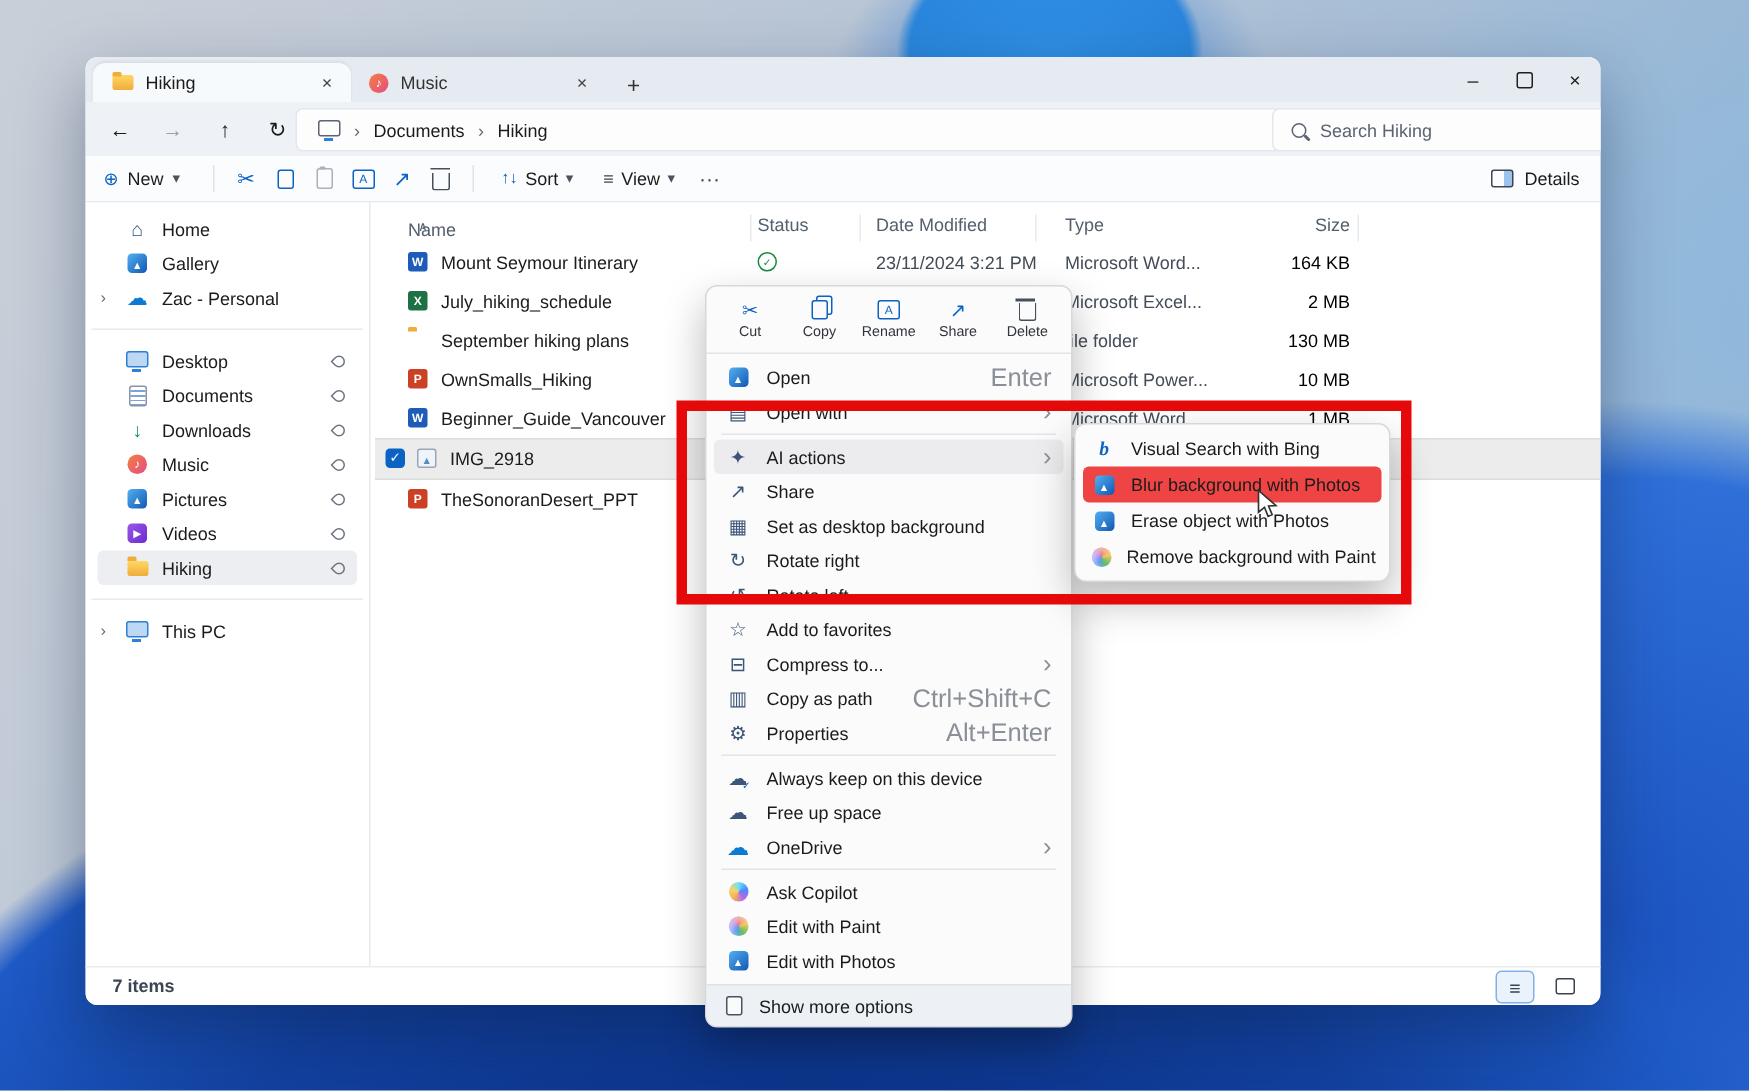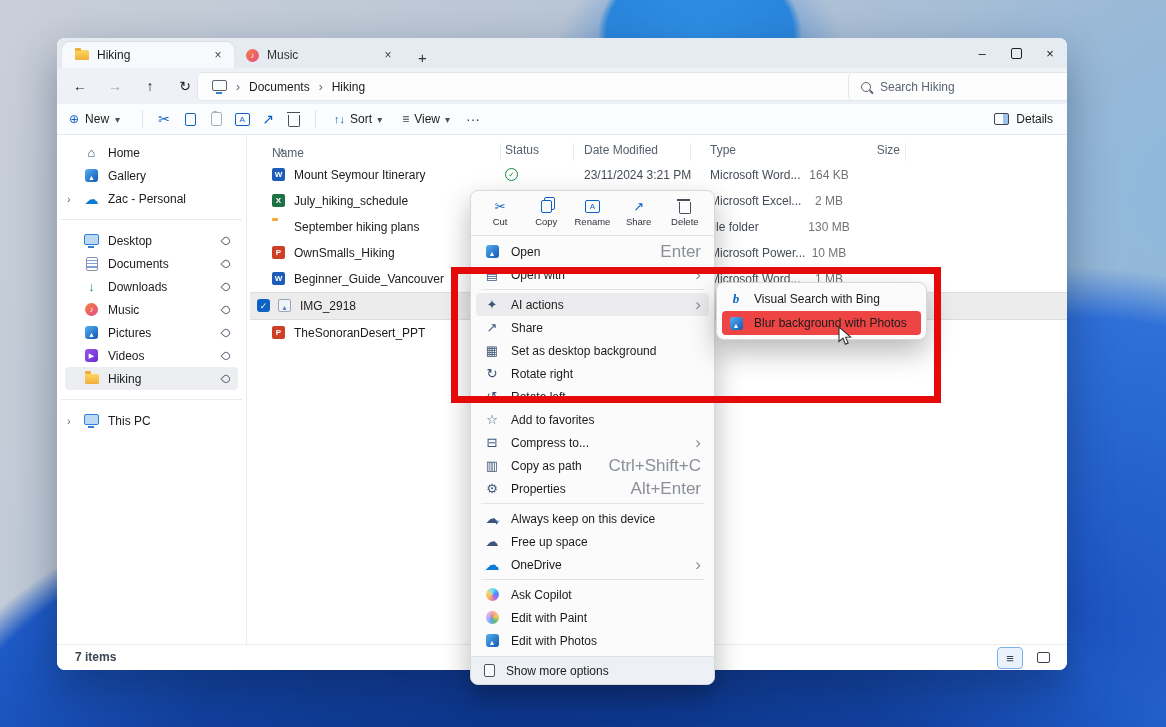--- a/index.html
+++ b/index.html
@@ -75,21 +75,21 @@
   .frow .fname{position:absolute;left:44px;top:6px;}
   .frow.selected{left:0;right:0;background:#ececec;border-top:1px solid #dcdcdc;border-bottom:1px solid #dcdcdc;}
   .frow.selected .fico{left:28px;} .frow.selected .fname{left:50px;}
   .fcheck{display:none;}
   .frow.selected .fcheck{position:absolute;left:7px;top:6px;width:13px;height:13px;background:#0b62c4;border-radius:3px;color:#fff;font-size:9px;display:flex;align-items:center;justify-content:center;}
   .fstatus{position:absolute;left:255px;top:6px;}
   .sync{display:none;}
   .sync.show{display:flex;width:11px;height:11px;border:1.2px solid #168943;border-radius:50%;color:#168943;font-size:7px;align-items:center;justify-content:center;}
   .fdate{position:absolute;left:334px;top:6px;color:#444c57;}
   .ftype{position:absolute;left:460px;top:6px;color:#444c57;}
-  .fsize{position:absolute;left:524px;width:110px;top:6px;text-align:center;color:#737373;}
+  .fsize{position:absolute;left:540px;width:110px;top:6px;text-align:right;color:#000000;}
   .ic-word,.ic-excel,.ic-ppt{width:13px;height:13px;border-radius:2px;color:#fff;font-size:8px;font-weight:bold;display:flex;align-items:center;justify-content:center;}
   .ic-word{background:#1f5bb8;} .ic-excel{background:#1e7145;} .ic-ppt{background:#cc4125;}
   .ic-img{width:13px;height:13px;border:1.2px solid #9aa6b5;border-radius:2px;background:#eef4fa;color:#5f87c0;font-size:7px;display:flex;align-items:flex-end;justify-content:center;box-sizing:border-box;}
   
   .statusbar{position:absolute;left:0;bottom:0;right:0;height:25px;background:#fff;border-top:1px solid #ececec;font-size:12px;color:#3c4653;}
   .sb-count{position:absolute;left:18px;top:5px;font-weight:bold;}
   .sb-views{position:absolute;right:12px;top:2px;display:flex;gap:8px;}
   .vbtn{width:24px;height:20px;display:flex;align-items:center;justify-content:center;border-radius:4px;color:#3a4450;font-size:13px;}
   .vbtn.on{border:1.2px solid #7fb2e8;background:#eaf2fb;}
   .css-thumb{width:11px;height:9px;border:1.3px solid #3a4450;border-radius:2px;}
@@ -649,21 +649,33 @@
         <span class="mi-label">Visual Search with Bing</span>
       </div>
 
       <div class="smi hl">
         <span class="mi-ico">
           <span class="ib-photos">▲</span>
         </span>
         <span class="mi-label">Blur background with Photos</span>
       </div>
 
-
+      <div class="smi">
+        <span class="mi-ico">
+          <span class="ib-photos">▲</span>
+        </span>
+        <span class="mi-label">Erase object with Photos</span>
+      </div>
+
+      <div class="smi">
+        <span class="mi-ico">
+          <span class="ic-paint"></span>
+        </span>
+        <span class="mi-label">Remove background with Paint</span>
+      </div>
     </div>
 
   <div class="redrect"></div>
 
   <div class="cursor">
     <svg width="15" height="21" viewBox="0 0 15 21">
       <path d="M1,1 L1,15.5 L5,12.2 L7.4,18.2 L10.1,17.1 L7.7,11.3 L12.6,11 Z" fill="#ffffff" stroke="#333333" stroke-width="1.1"></path>
     </svg>
   </div>
 

